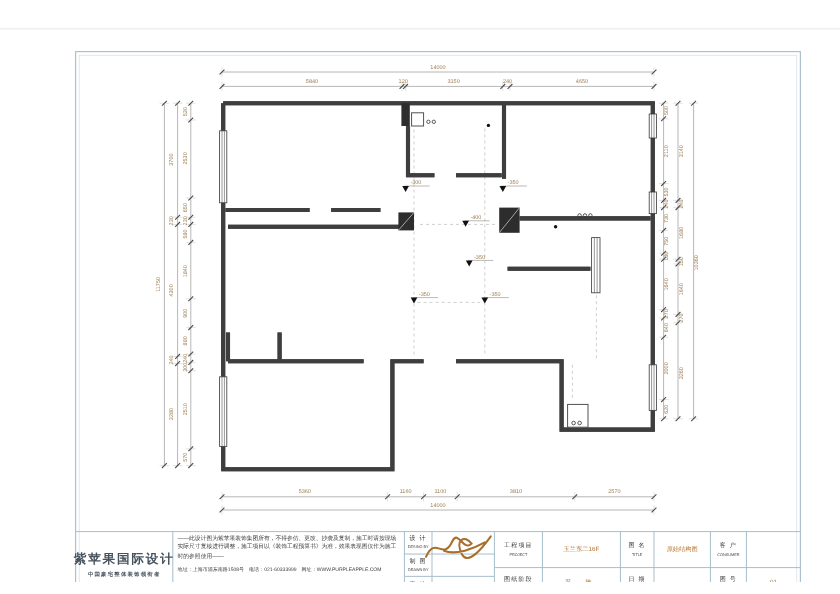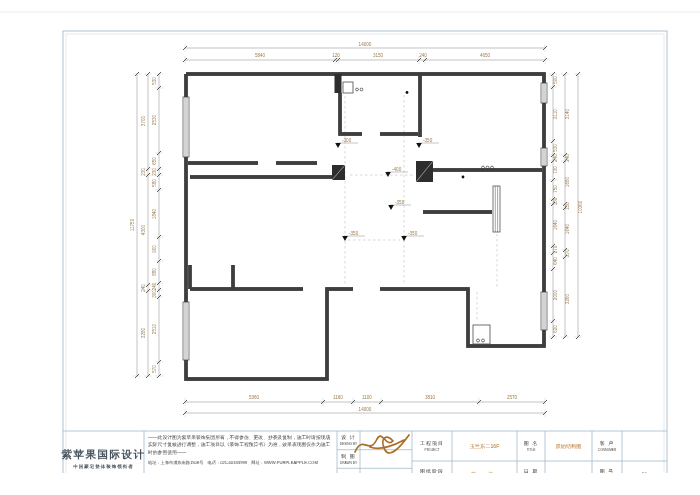--- a/index.html
+++ b/index.html
@@ -1,17 +1,17 @@
 <!DOCTYPE html>
 <html><head>
 <meta charset="utf-8">
 <style>
   html,body{margin:0;padding:0;background:#fff;}
   #stage{position:relative;width:700px;height:473px;background:#ffffff;overflow:hidden;
-         font-family:"Liberation Sans",sans-serif;}
+         font-family:"Liberation Sans",sans-serif;margin-top:12px;}
   svg{position:absolute;left:0;top:0;}
   svg text{font-family:"Liberation Sans","DejaVu Sans",sans-serif;}
   
   .wo{fill:none;stroke:#3e3e3e;stroke-width:3.4;stroke-linecap:butt;}
   .wi{fill:none;stroke:#ffffff;stroke-width:2;stroke-linecap:butt;}
   .win{fill:#ffffff;stroke:#3e3e3e;stroke-width:.7;}
   .wl{stroke:#3e3e3e;stroke-width:.45;}
   .dash{stroke:#c6c6c6;stroke-width:.7;stroke-dasharray:2.5 2.5;fill:none;}
   .col{fill:#2d2d2d;}
   .cdiag{stroke:#bbbbbb;stroke-width:.7;}

